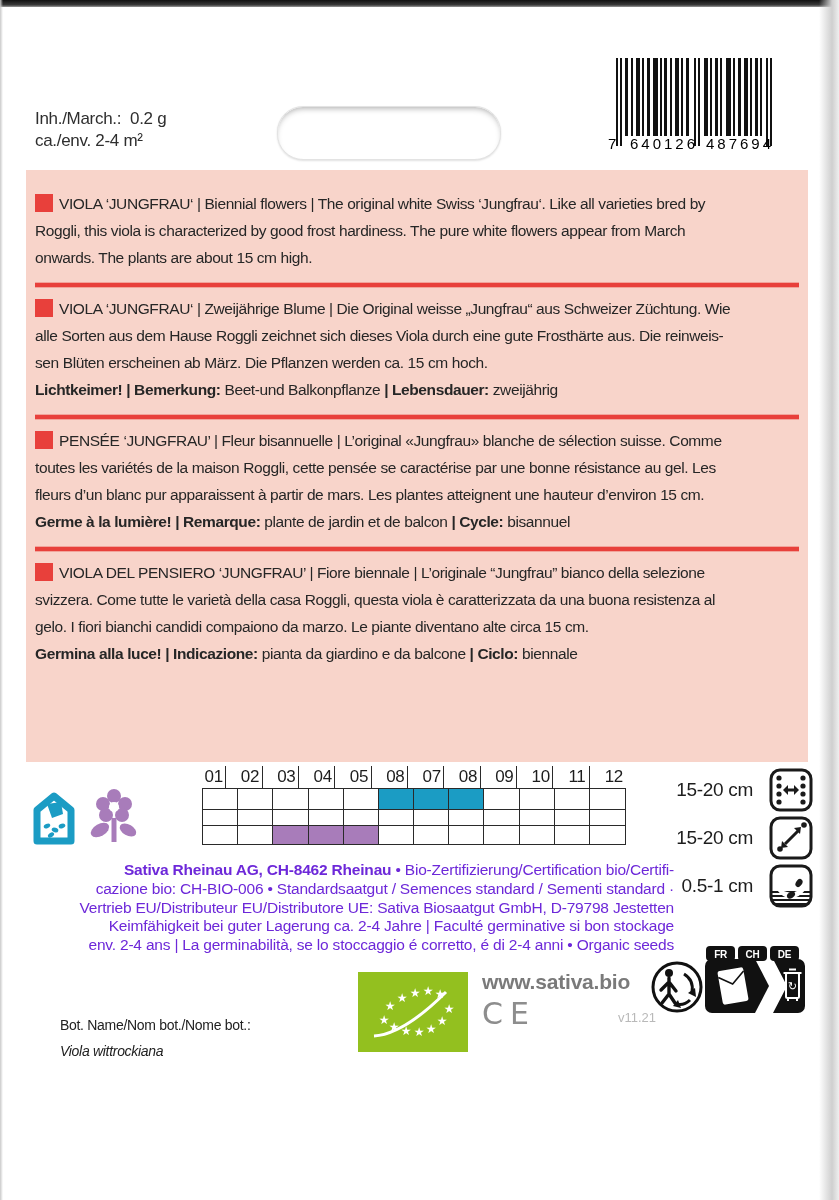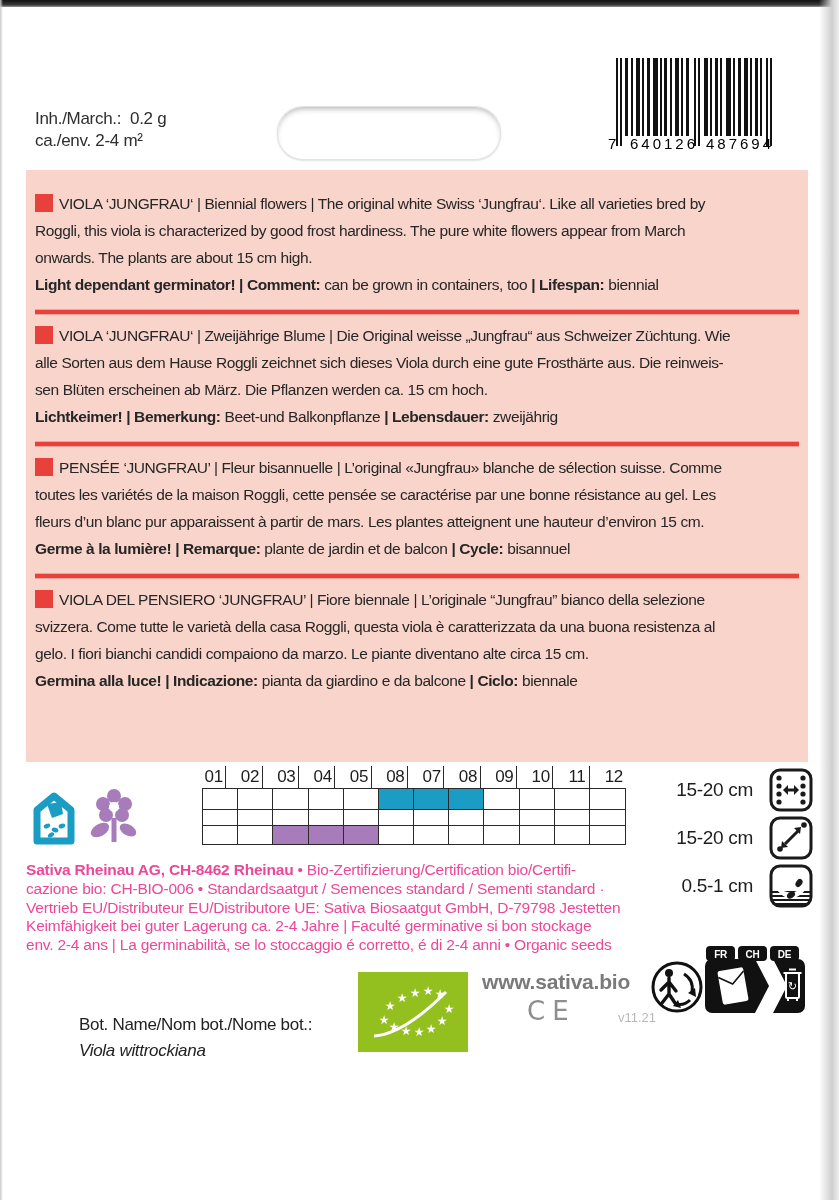--- a/index.html
+++ b/index.html
@@ -42,30 +42,30 @@
   .cal-c:nth-last-child(-n+12){border-bottom:none;}
 
   .cal-icons{position:absolute;left:30px;top:786px;display:flex;gap:10px;align-items:flex-end;}
 
   .spacing-col{position:absolute;left:668px;top:768px;width:145px;}
   .spacing-row{display:flex;align-items:center;justify-content:flex-end;gap:16px;margin-bottom:4px;height:44px;}
   .spacing-label{font-size:19px;color:#1d1d1d;}
   .spec-box{width:44px;height:44px;flex:0 0 44px;}
 
   .company{position:absolute;left:26px;top:861px;width:648px;font-size:15.5px;line-height:18.8px;
-        white-space:pre-line;color:#ec4899;letter-spacing:-0.2px;}
+        white-space:pre-line;color:#6d28d9;letter-spacing:-0.2px;text-align:right;}
   .company b{letter-spacing:-0.2px;}
 
-  .botname{position:absolute;left:60px;top:1012px;font-size:17px;line-height:26px;color:#222;margin-left:19px;}
+  .botname{position:absolute;left:60px;top:1012px;font-size:14px;line-height:26px;color:#222;}
   .botname .sci{font-style:italic;}
 
   .eu-logo{position:absolute;left:358px;top:972px;}
   .website{position:absolute;left:482px;top:970px;font-size:21px;font-weight:bold;color:#7a7a7a;letter-spacing:-0.2px;}
-  .ce-mark{position:absolute;left:482px;top:996px;font-size:26px;color:#8d8d8d;letter-spacing:7px;
-        font-family:"DejaVu Sans",sans-serif;margin-left:45px;}
+  .ce-mark{position:absolute;left:482px;top:996px;font-size:30px;color:#8d8d8d;letter-spacing:7px;
+        font-family:"DejaVu Sans",sans-serif;}
   .version{position:absolute;left:618px;top:1010px;font-size:13px;color:#b9b9b9;letter-spacing:0;}
   .triman{position:absolute;left:648px;top:960px;}
   .dispose{position:absolute;left:703px;top:946px;}
 </style>
 </head>
 <body>
 
 <div class="page" style="--red: #e8403b;">
   <div class="top-edge"></div>
   <div class="left-edge"></div>
@@ -115,21 +115,20 @@
       <text class="barcode-digits" x="98" y="91" font-size="14" letter-spacing="3">487694</text>
     </svg>
   </div>
 
   <div class="pink-area" style="background: rgb(248, 212, 202);">
 
     <div class="lang-block">
       <div class="block-text"><span class="bullet"></span><span>VIOLA ‘JUNGFRAU‘ | Biennial flowers | The original white Swiss ‘Jungfrau‘. Like all varieties bred by
 Roggli, this viola is characterized by good frost hardiness. The pure white flowers appear from March
 onwards. The plants are about 15 cm high.</span></div>
-      <div class="block-foot"><b>Light dependant germinator!  | Comment:</b><span> can be grown in containers, too </span><b>| Lifespan:</b><span> biennial</span></div>
     </div>
     <hr class="red-rule">
 
     <div class="lang-block">
       <div class="block-text"><span class="bullet"></span><span>VIOLA ‘JUNGFRAU‘ | Zweijährige Blume | Die Original weisse „Jungfrau“ aus Schweizer Züchtung. Wie
 alle Sorten aus dem Hause Roggli zeichnet sich dieses Viola durch eine gute Frosthärte aus. Die reinweis-
 sen Blüten erscheinen ab März. Die Pflanzen werden ca. 15 cm hoch.</span></div>
       <div class="block-foot"><b>Lichtkeimer!  | Bemerkung:</b><span> Beet-und Balkonpflanze </span><b>| Lebensdauer:</b><span> zweijährig</span></div>
     </div>
     <hr class="red-rule">

